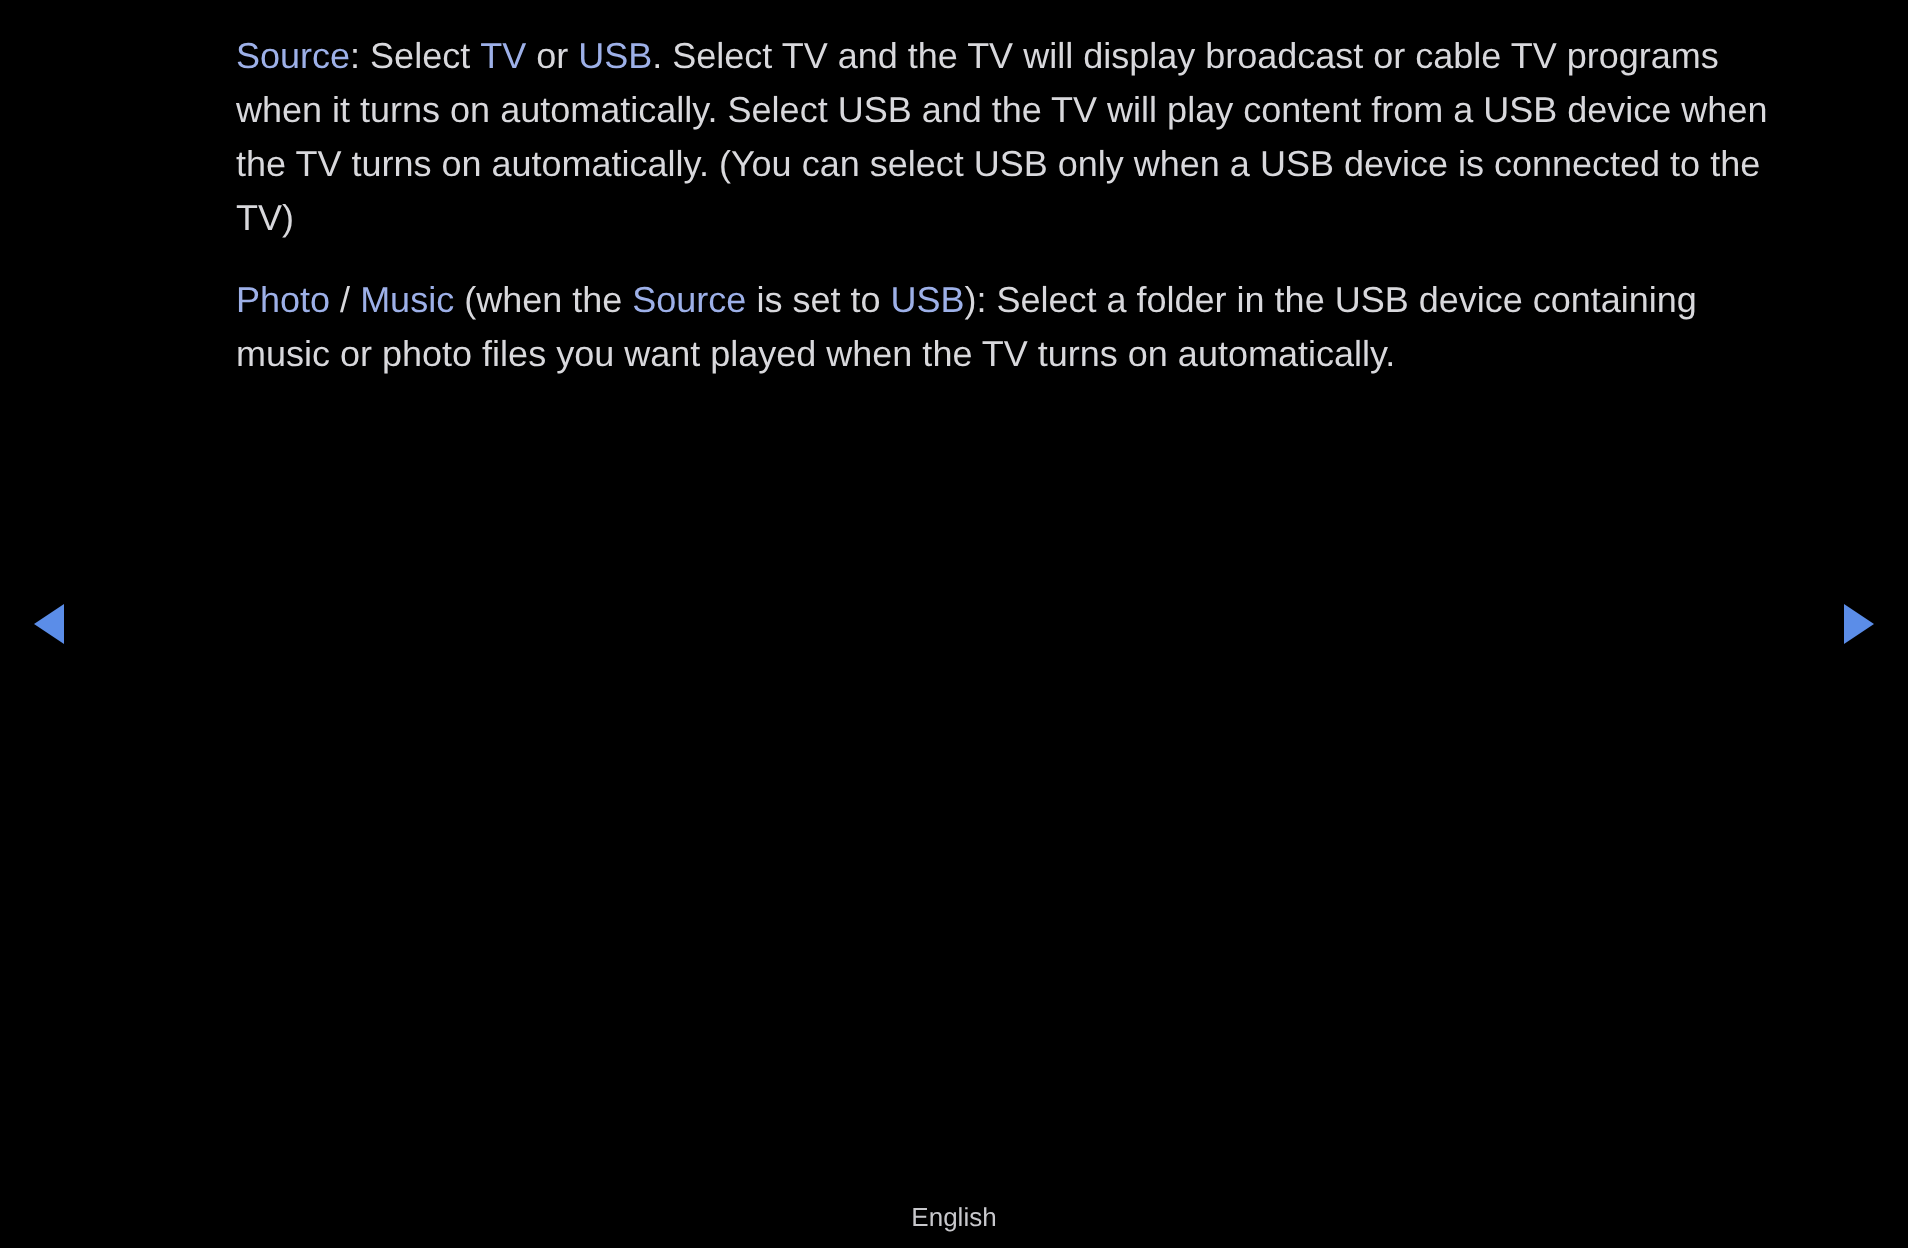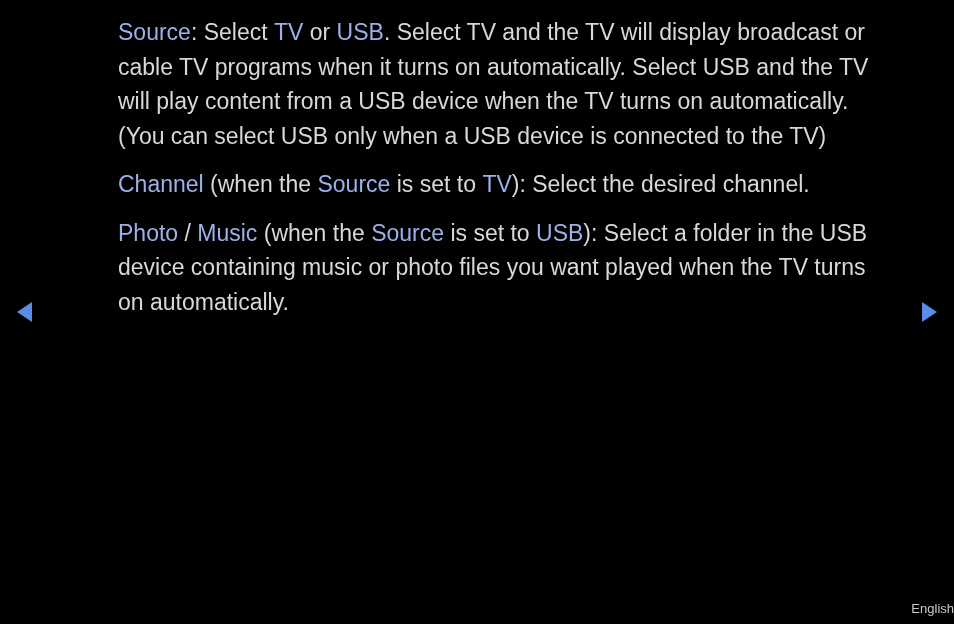--- a/index.html
+++ b/index.html
@@ -14,21 +14,21 @@
       font-family: Arial, Helvetica, sans-serif;
       position: relative;
       overflow: hidden;
     }
     .content {
       position: absolute;
       left: 118px;
       top: 15px;
       width: 770px;
       color: #d8d8dc;
-      font-size: 23px;
+      font-size: 18px;
       line-height: 1.5;
       font-weight: 300;
     }
     .para {
       margin-bottom: 14px;
     }
     .hl {
       color: #9db0e8;
       font-weight: 400;
     }
@@ -44,35 +44,32 @@
       top: 300px;
       cursor: pointer;
     }
     .nav-left svg, .nav-right svg {
       display: block;
     }
     .footer {
       position: absolute;
       bottom: 8px;
       width: 100%;
-      text-align: right;
+      text-align: center;
       color: #c8c8cc;
       font-size: 13px;
       font-weight: 300;
     }
   </style>
 </head>
 <body>
 
 <div class="content">
   <div class="para">
     <span class="hl">Source</span><span>: Select </span><span class="hl">TV</span><span> or </span><span class="hl">USB</span><span>. Select TV and the TV will display broadcast or cable TV programs when it turns on automatically. Select USB and the TV will play content from a USB device when the TV turns on automatically. (You can select USB only when a USB device is connected to the TV)</span>
-  </div>
-  <div class="para">
-    <span class="hl">Channel</span><span> (when the </span><span class="hl">Source</span><span> is set to </span><span class="hl">TV</span><span>): Select the desired channel.</span>
   </div>
   <div class="para">
     <span class="hl">Photo</span><span> / </span><span class="hl">Music</span><span> (when the </span><span class="hl">Source</span><span> is set to </span><span class="hl">USB</span><span>): Select a folder in the USB device containing music or photo files you want played when the TV turns on automatically.</span>
   </div>
 </div>
 
 <div class="nav-left">
   <svg width="20" height="24" viewBox="0 0 20 24">
     <polygon points="18,2 18,22 3,12" fill="#5b8de8"></polygon>
   </svg>

